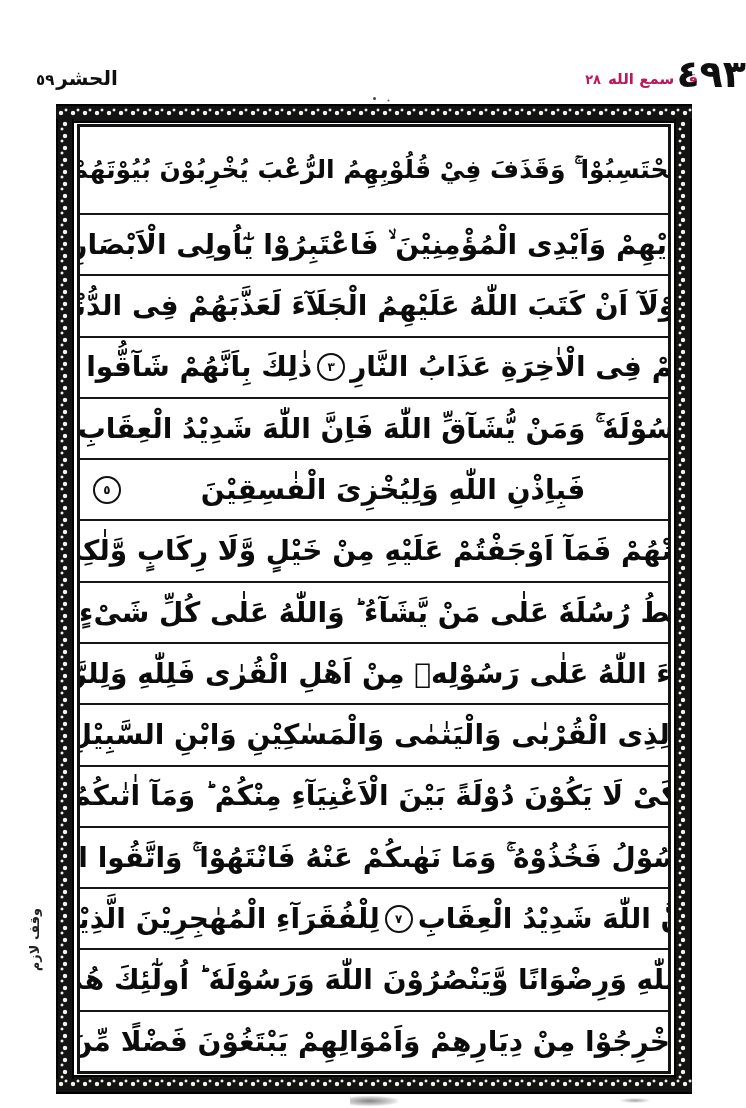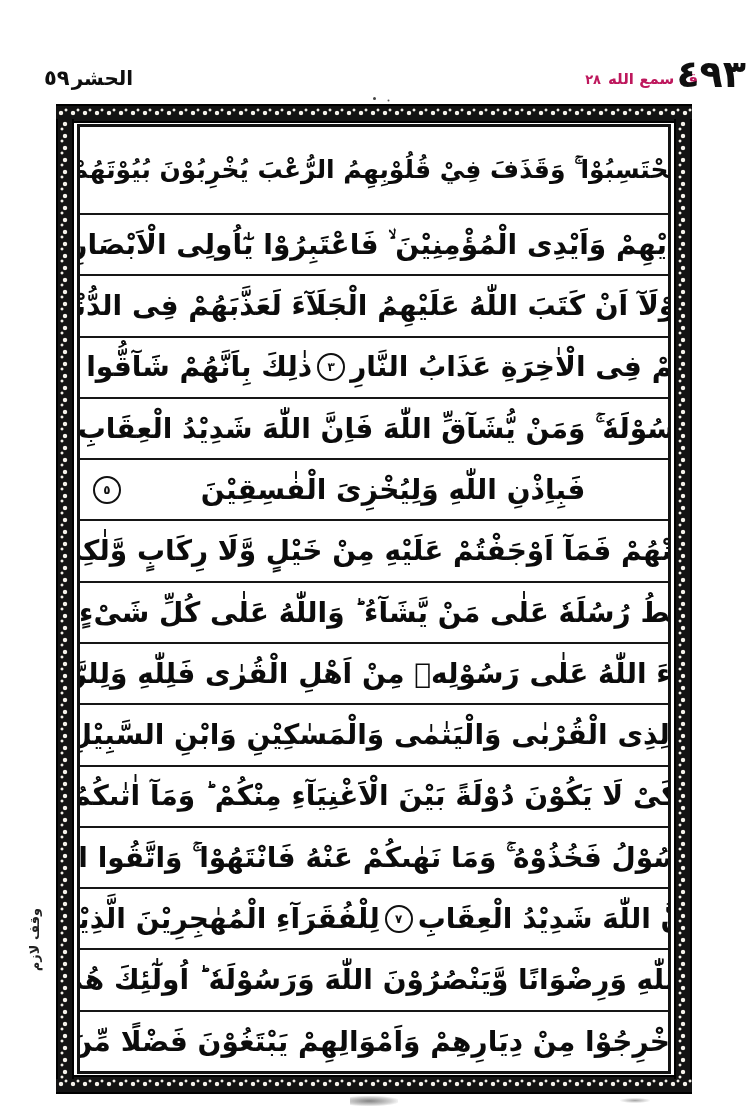--- a/index.html
+++ b/index.html
@@ -5,21 +5,21 @@
   html,body{margin:0;padding:0;background:#e8e8e4;}
   .page{
     position:relative;width:746px;height:1108px;background:#ffffff;
     font-family:"DejaVu Sans",sans-serif;color:#0f0f0f;overflow:hidden;
     box-shadow:0 0 6px rgba(0,0,0,.25);
   }
   
   .hdr-juz{position:absolute;top:70px;right:48px;direction:rtl;font-size:15px;font-weight:bold;color:#be185d;letter-spacing:.5px;}
   .hdr-juz .num{margin-right:7px;font-size:13px;}
   .hdr-surah{position:absolute;top:66px;left:36px;direction:rtl;font-size:20px;font-weight:bold;}
-  .hdr-surah .num{margin-right:2px;font-size:21px;margin-left:8px;}
+  .hdr-surah .num{margin-right:2px;font-size:15px;}
   .hdr-page{position:absolute;top:52px;left:0;right:0;text-align:right;font-size:38px;font-weight:bold;letter-spacing:1px;}
   .pgdots{position:absolute;top:97px;left:50%;width:3px;height:3px;background:#444;border-radius:50%;
           box-shadow:14px 2px 0 -0.5px #555;}
   
   .frame{position:absolute;left:56px;top:104px;width:636px;height:990px;background:#fff;}
   .orn{position:absolute;background-color:#131313;}
   .orn-top,.orn-bottom{left:0;right:0;height:15px;border-top:2px solid #000;border-bottom:2px solid #000;
     background-image:radial-gradient(circle at 5px 7px,#f4f1ea 1.8px,rgba(0,0,0,0) 2.6px),
                      radial-gradient(circle at 10px 4px,#f4f1ea 1.1px,rgba(0,0,0,0) 1.8px);
     background-size:12px 15px,12px 15px;}

